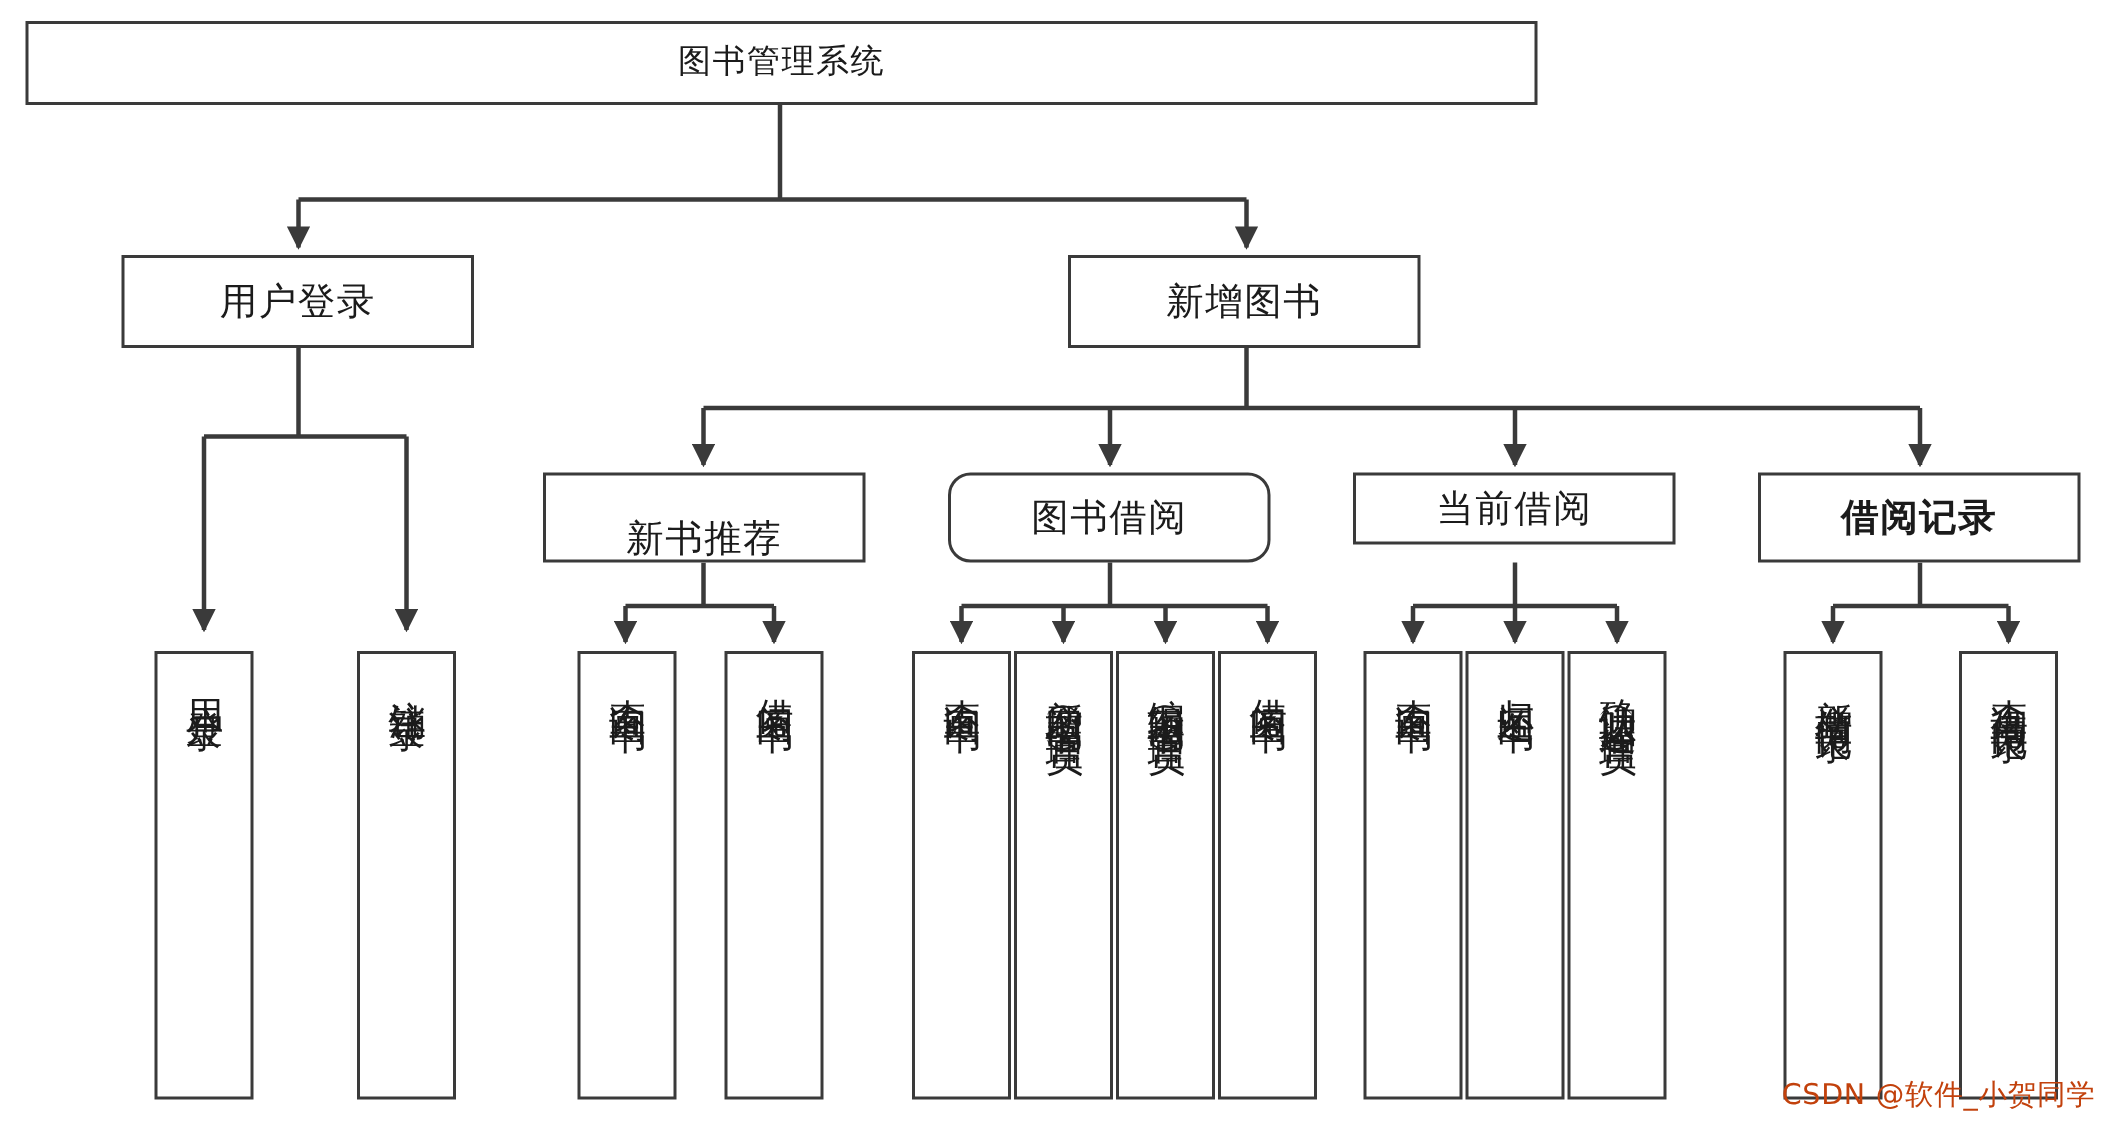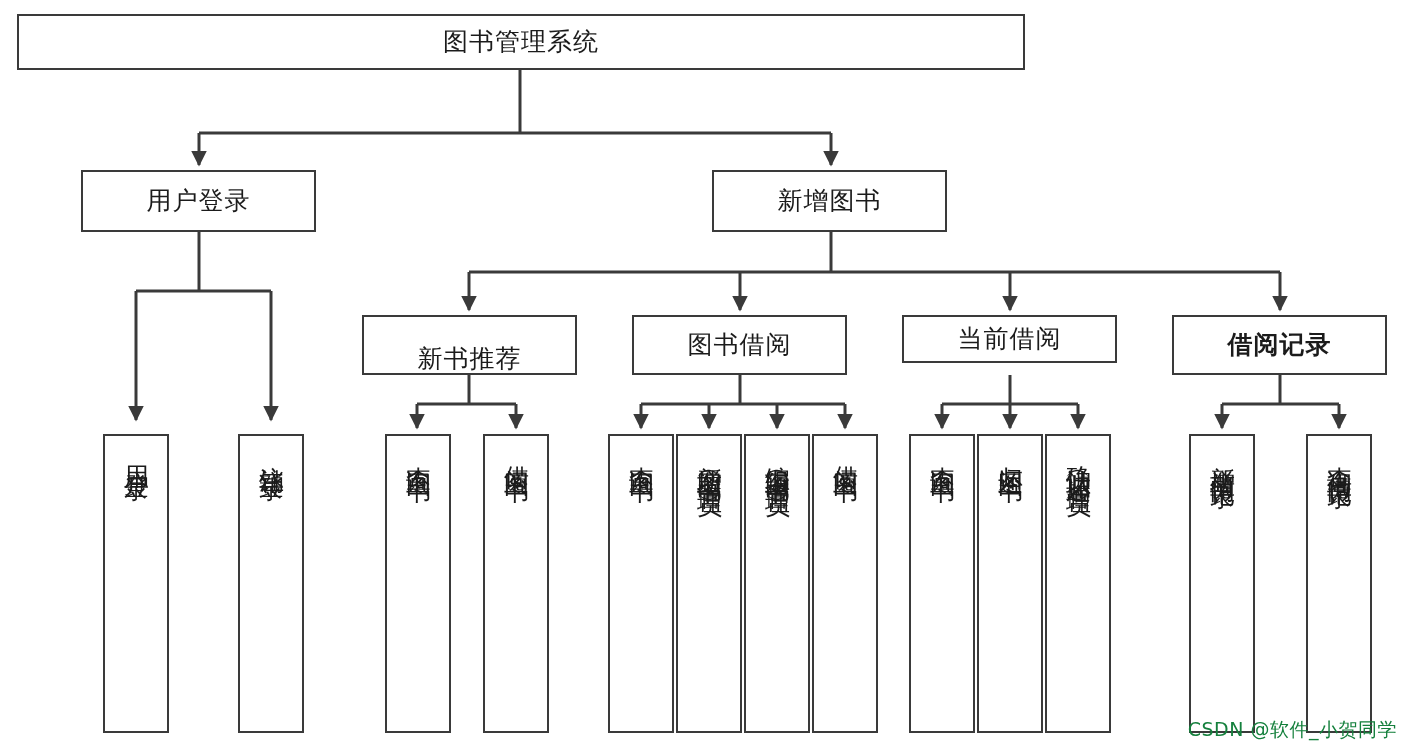--- a/index.html
+++ b/index.html
@@ -24,21 +24,21 @@
     color:#1b1b1b;
   }
   .node .label{
     display:block;
     text-align:center;
     line-height:1.18;
     white-space:nowrap;
   }
   
   .node.h .label{font-size:25px;letter-spacing:1px;}
-  .node.root .label{font-size:25px;letter-spacing:1px;}
+  .node.root .label{font-size:22px;letter-spacing:1px;}
 
   
   .node.v{
     align-items:flex-start;
     justify-content:center;
     padding-top:10px;
   }
   .node.v .label{
     writing-mode:vertical-rl;
     text-orientation:upright;
@@ -46,21 +46,21 @@
     line-height:1.12;
     letter-spacing:4px;
     white-space:nowrap;
   }
 
   .watermark{
     position:absolute;
     right:8px;
     bottom:4px;
     font-size:19px;
-    color:#15803d;
+    color:#c2410c;
     letter-spacing:0.5px;
     white-space:nowrap;
     user-select:none;
   }
 </style>
 </head>
 <body>
 
 <div id="canvas">
 
@@ -121,21 +121,21 @@
   <div class="node h" style="left:81px;top:170px;width:235px;height:62px;">
     <span class="label">用户登录</span>
   </div>
   <div class="node h" style="left:712px;top:170px;width:235px;height:62px;">
     <span class="label">新增图书</span>
   </div>
 
   <div class="node h" style="left:362px;top:315px;width:215px;height:60px;align-items:flex-end;">
     <span class="label">新书推荐</span>
   </div>
-  <div class="node h" style="left:632px;top:315px;width:215px;height:60px;">
+  <div class="node h" style="left:632px;top:315px;width:215px;height:60px;border-radius:15px;">
     <span class="label">图书借阅</span>
   </div>
   <div class="node h" style="left:902px;top:315px;width:215px;height:48px;">
     <span class="label">当前借阅</span>
   </div>
   <div class="node h" style="left:1172px;top:315px;width:215px;height:60px;font-weight:bold;">
     <span class="label">借阅记录</span>
   </div>
 
   <div class="node v" style="left:103px;top:434px;width:66px;height:299px;">

